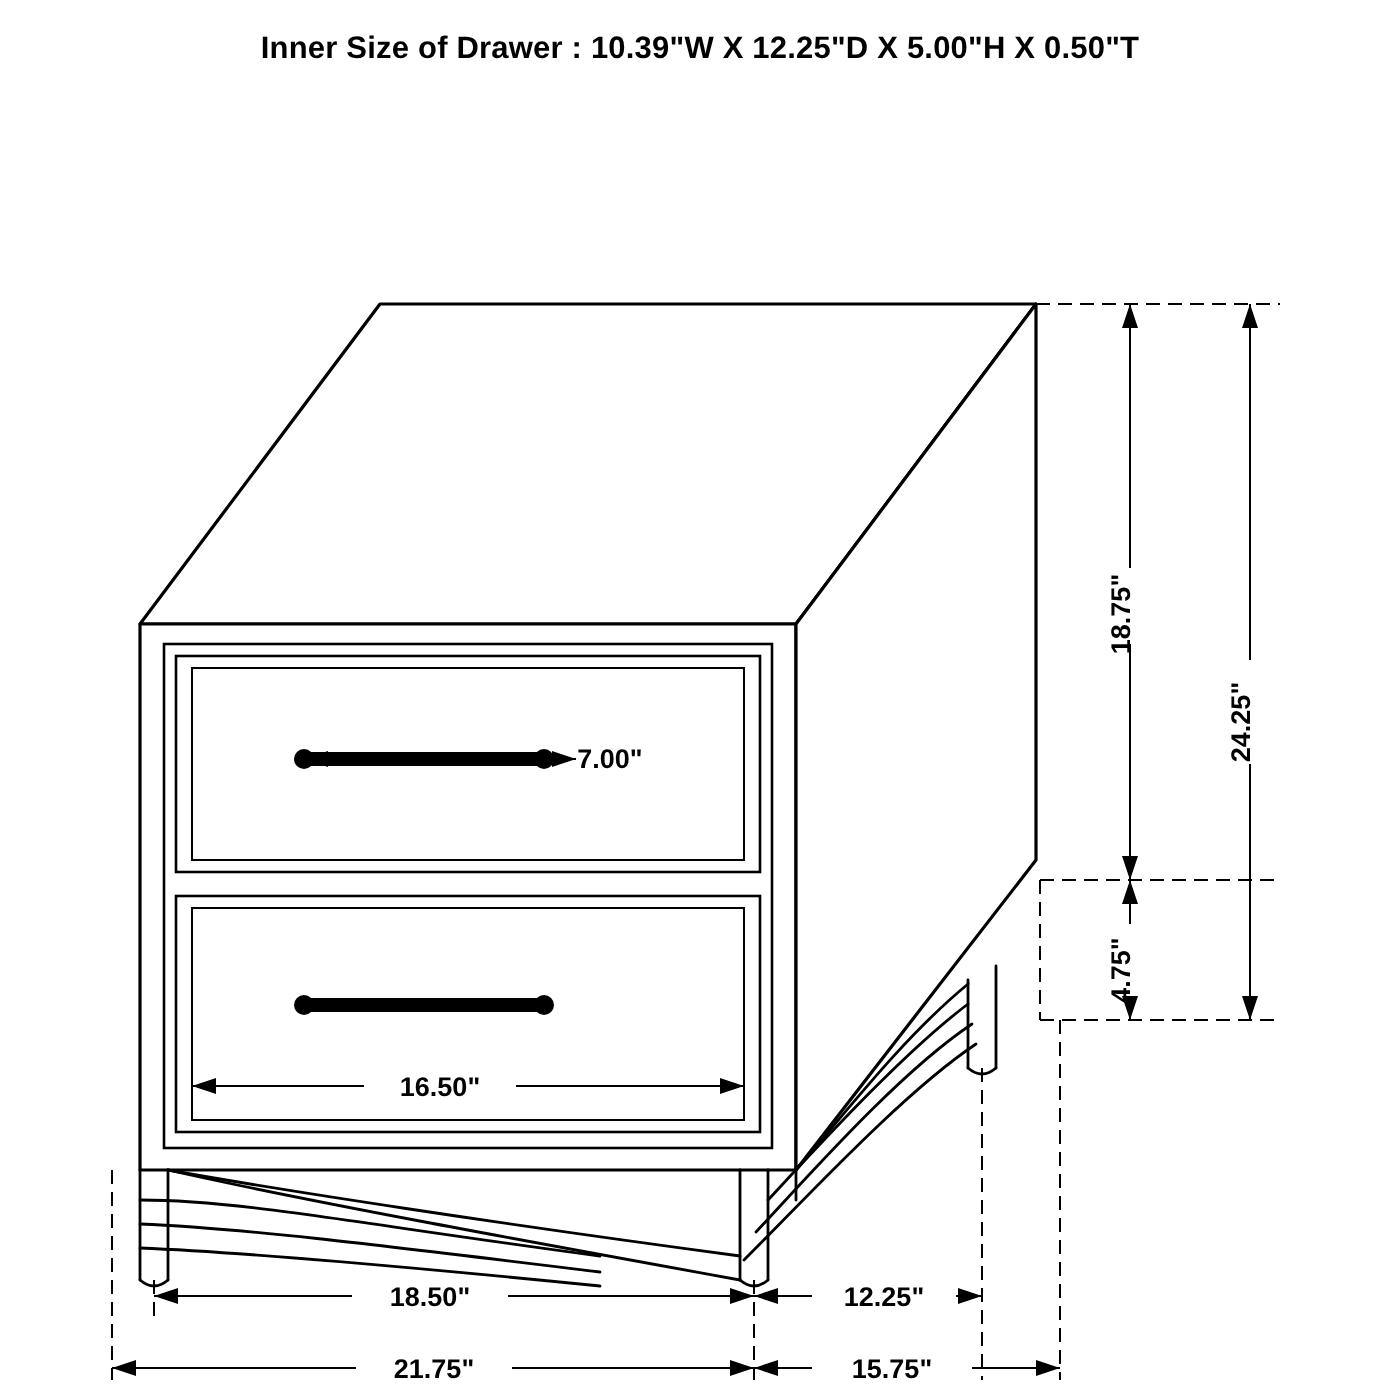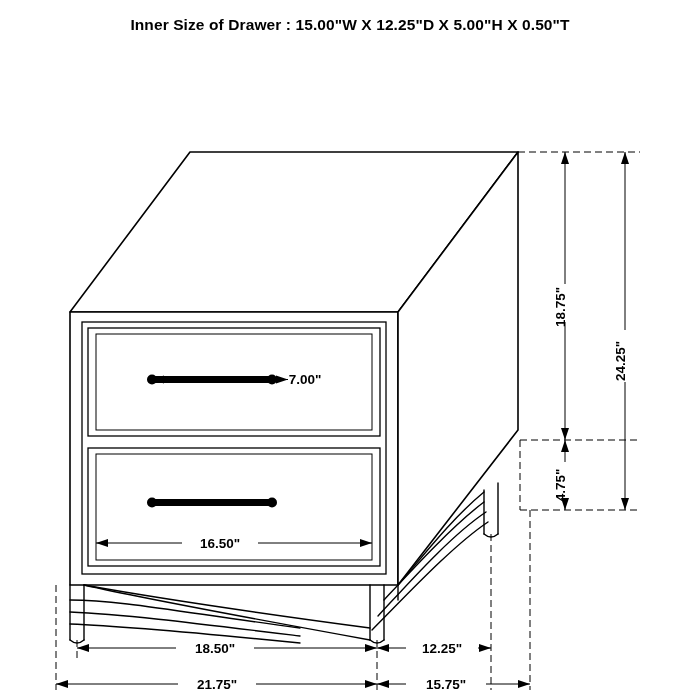--- a/index.html
+++ b/index.html
@@ -43,21 +43,21 @@
     font-size: 13.5px;
     font-weight: bold;
     fill: #000000;
   }
 </style>
 </head>
 <body>
 
 <div id="diagram-root">
 
-  <div class="title">Inner Size of Drawer : 15.00"W X 12.25"D X 5.00"H X 0.50"T</div>
+  <div class="title">Inner Size of Drawer : 10.39"W X 12.25"D X 5.00"H X 0.50"T</div>
 
   <svg width="700" height="700" viewBox="0 0 700 700">
 
     <g fill="#ffffff" stroke="#000000" stroke-width="1.6" stroke-linejoin="round">
 
       <polygon points="190,152 518,152 398,312 70,312"></polygon>
 
       <polygon points="70,312 398,312 398,585 70,585"></polygon>
 
       <polygon points="398,312 518,152 518,430 398,585"></polygon>

